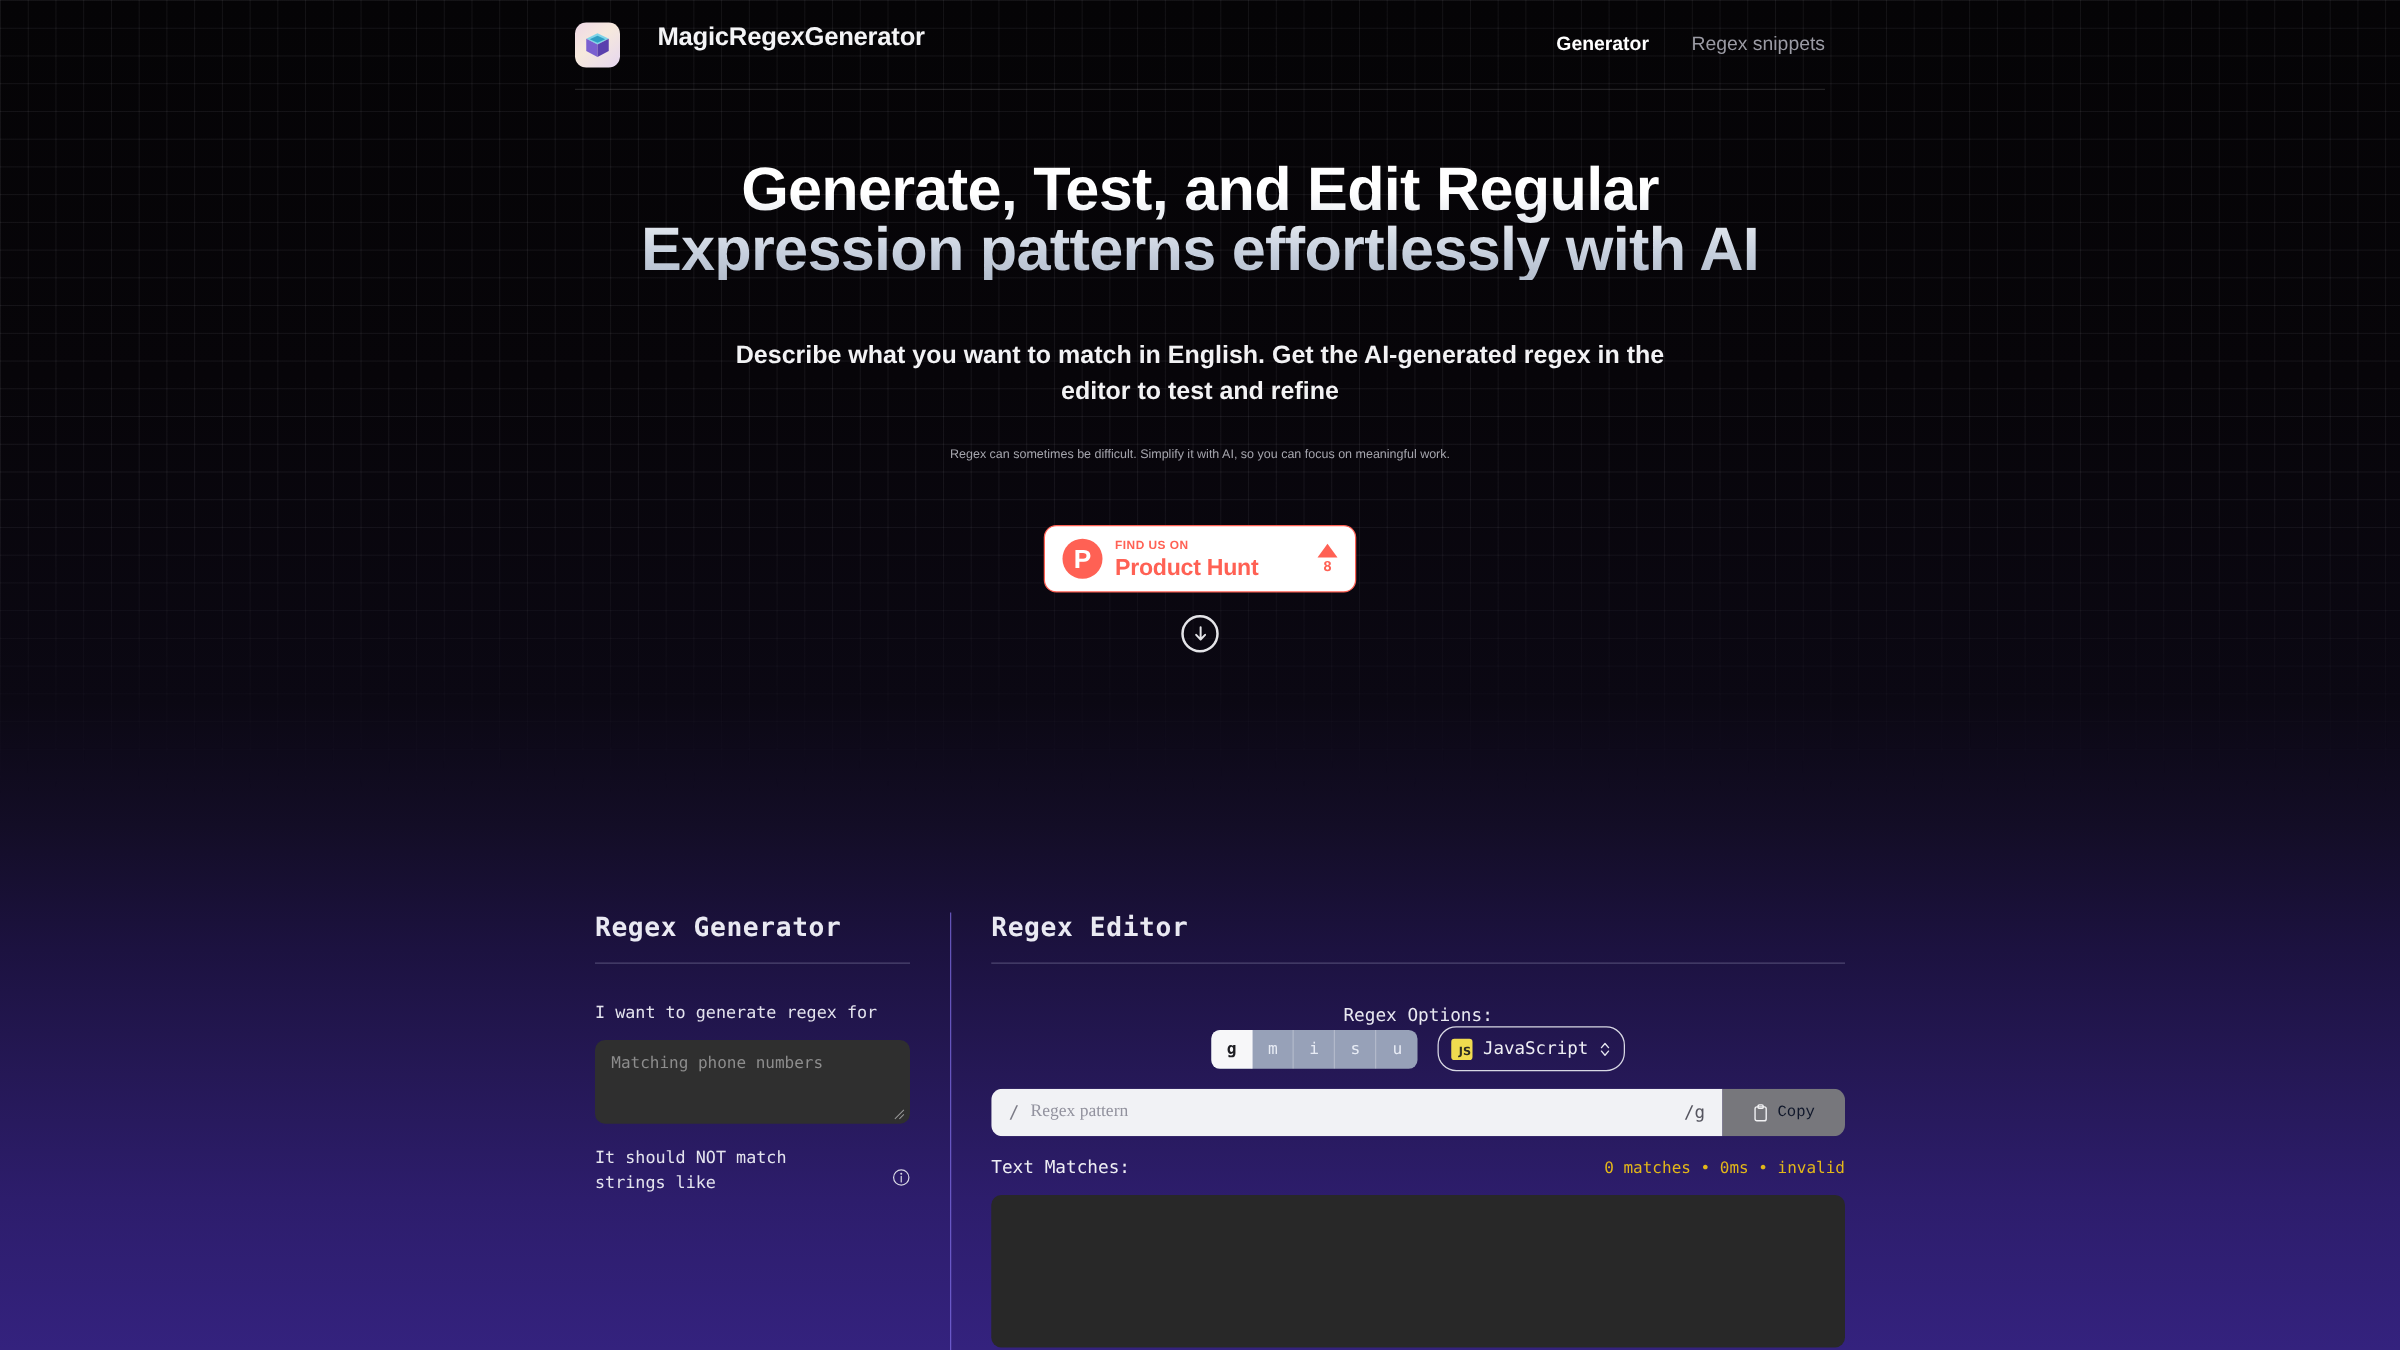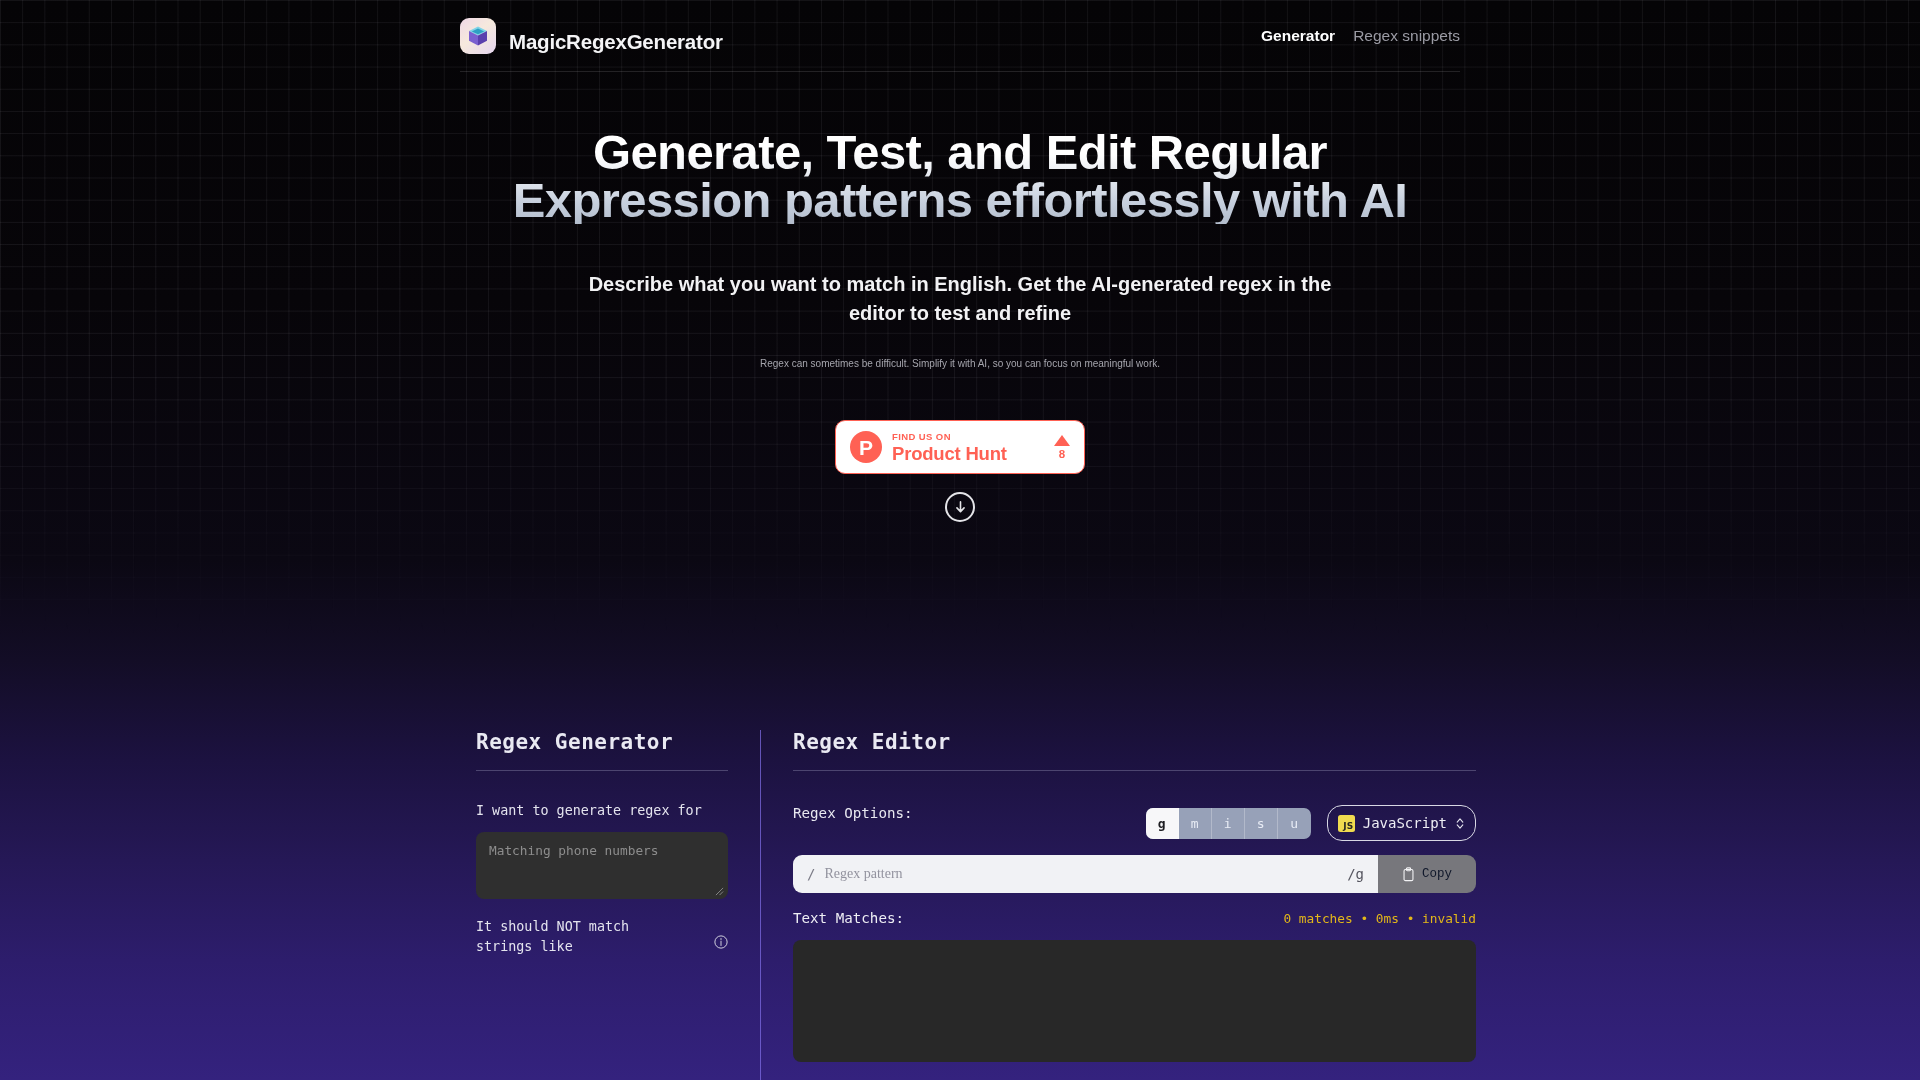--- a/index.html
+++ b/index.html
@@ -42,36 +42,36 @@
   .header {
     position: absolute;
     left: 460px; top: 0;
     width: 1000px; height: 72px;
     display: flex;
     align-items: center;
     justify-content: space-between;
     border-bottom: 1px solid rgba(255,255,255,0.12);
     z-index: 5;
   }
-  .brand { display: flex; align-items: flex-end; gap: 13px; }
+  .brand { display: flex; align-items: flex-start; gap: 30px; }
   .logo-box {
     width: 36px; height: 36px;
     border-radius: 9px;
     background: linear-gradient(140deg, #efd8e6 0%, #f6e9dd 45%, #e6d6f0 100%);
     display: flex; align-items: center; justify-content: center;
     flex: none;
   }
   .brand-name {
     font-size: 20.5px;
     font-weight: bold;
     color: #f4f4f6;
     letter-spacing: -0.2px;
     white-space: nowrap;
   }
-  .nav { display: flex; align-items: center; gap: 18px; }
+  .nav { display: flex; align-items: center; gap: 34px; }
   .nav-link {
     font-size: 15.5px;
     color: #9b9ba4;
     text-decoration: none;
     white-space: nowrap;
   }
   .nav-link.active { color: #ffffff; font-weight: bold; }
 
   
   .hero {
@@ -217,23 +217,24 @@
     position: absolute;
     right: 4px; bottom: 3px;
     width: 9px; height: 9px;
     pointer-events: none;
   }
   .mt-block { margin-top: 18px; }
 
   
   .opts-row {
     display: flex;
-    align-items: flex-start;
+    align-items: center;
     justify-content: space-between;
     margin-top: 34px;
+    flex-direction: column;
   }
   .opts-label {
     font-family: "DejaVu Sans Mono", monospace;
     font-size: 14.2px;
     color: #e8e8f0;
   }
   .opts-right { display: flex; align-items: center; gap: 16px; }
   .flags {
     display: flex;
     border-radius: 7px;

